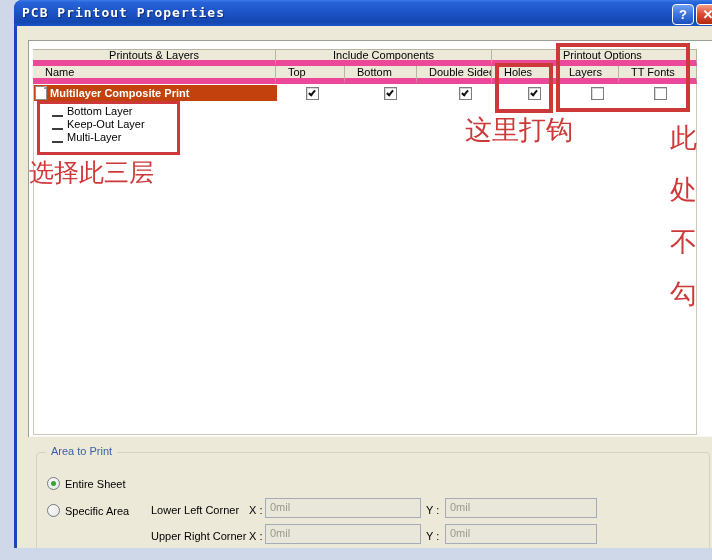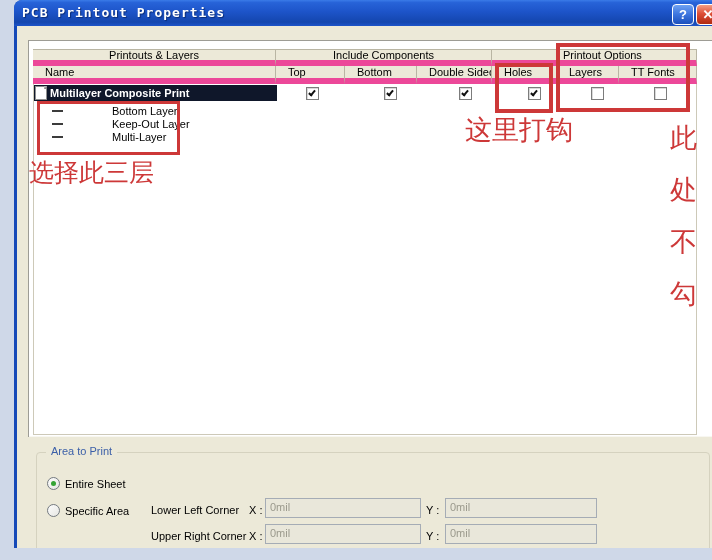--- a/index.html
+++ b/index.html
@@ -35,25 +35,25 @@
   }
   .table-outline{position:absolute;left:19px;top:49px;width:664px;height:386px;border:1px solid #cdc9b8;}
   .hcell{
     position:absolute;background:#ECE9D8;border-right:1px solid #b9b5a3;border-bottom:6px solid #ec4899;
     display:flex;align-items:center;white-space:nowrap;overflow:hidden;
   }
   .hrow1{top:49px;height:17px;border-top:1px solid #b9b5a3;justify-content:center;}
   .hrow2{top:66px;height:18px;padding-left:12px;}
   .hleft{justify-content:flex-start;padding-left:6px;}
   
-  .sel-row{position:absolute;left:20px;top:85px;width:243px;height:16px;background:#0f172a;display:flex;align-items:center;}
+  .sel-row{position:absolute;left:20px;top:85px;width:243px;height:16px;background:#c2410c;display:flex;align-items:center;}
   .doc-icon{position:relative;width:12px;height:14px;background:#fff;border:1px solid #8f8f8f;margin:0 3px 0 1px;flex:none;}
   .doc-icon::after{content:"";position:absolute;right:-1px;top:-1px;border:3px solid;border-color:#c7c7c7 #8b8b8b #8b8b8b #c7c7c7;border-width:3px 3px 0 0;border-color:#8b8b8b;border-top:3px solid #b5b5b5;border-right:3px solid #8b8b8b;}
   .sel-row .label{color:#fff;font-weight:bold;}
-  .layer-row{position:absolute;left:20px;height:13px;display:flex;align-items:center;gap:45px;}
+  .layer-row{position:absolute;left:20px;height:13px;display:flex;align-items:flex-end;}
   .layer-dash{width:11px;height:2px;background:#3c3c3c;margin-left:18px;margin-right:4px;flex:none;}
   
   .cbx{position:absolute;top:87px;width:13px;height:13px;background:#fff;border:1px solid #7c7c7c;box-shadow:inset 1px 1px 0 #d9d9d9;}
   .cbx .tick{position:absolute;left:3px;top:1px;width:4px;height:7px;border-right:2px solid #101010;border-bottom:2px solid #101010;transform:rotate(40deg);}
   
   .ann-rect{position:absolute;border-style:solid;}
   .ann-text{position:absolute;white-space:nowrap;font-weight:normal;}
   .ann-vtext{position:absolute;display:flex;flex-direction:column;align-items:center;}
   
   .groupbox{position:absolute;left:22px;top:452px;width:674px;height:100px;border:1px solid #d5d2bf;border-radius:4px;}

